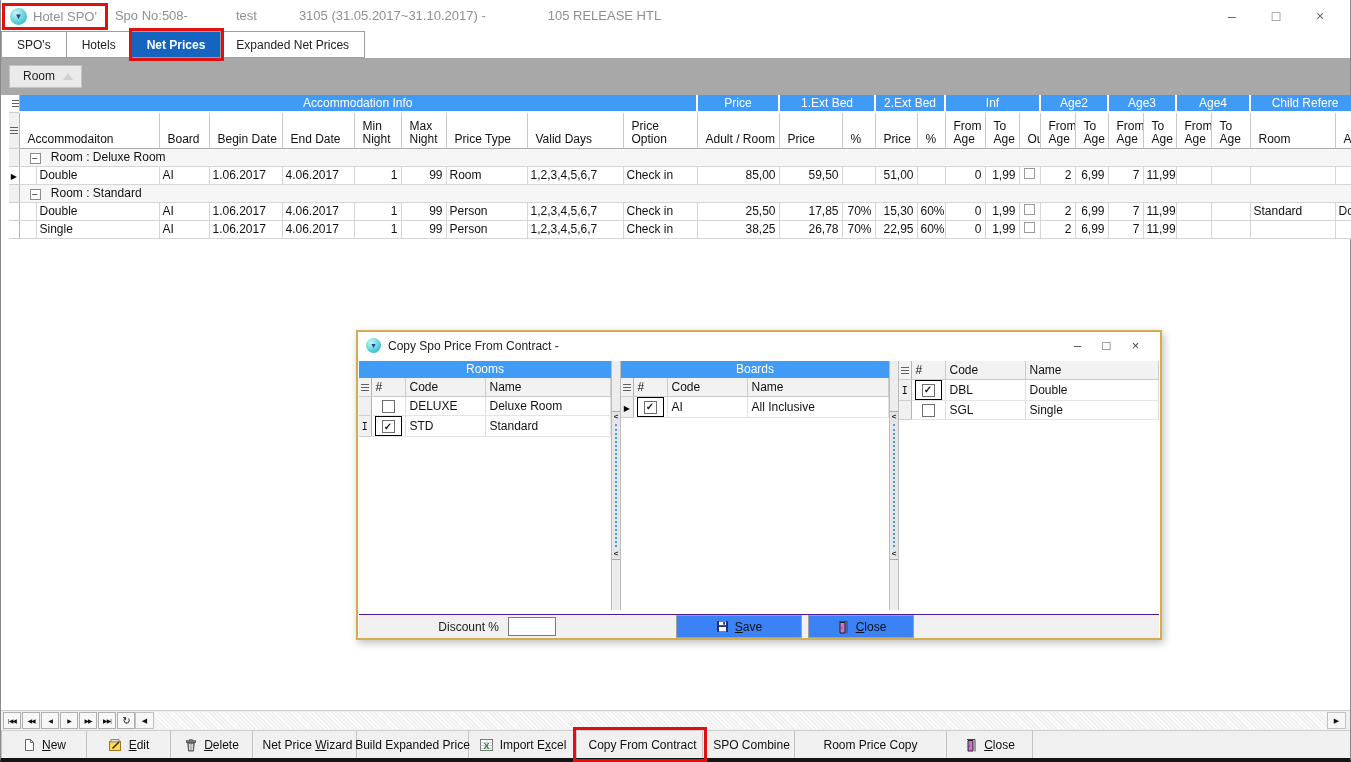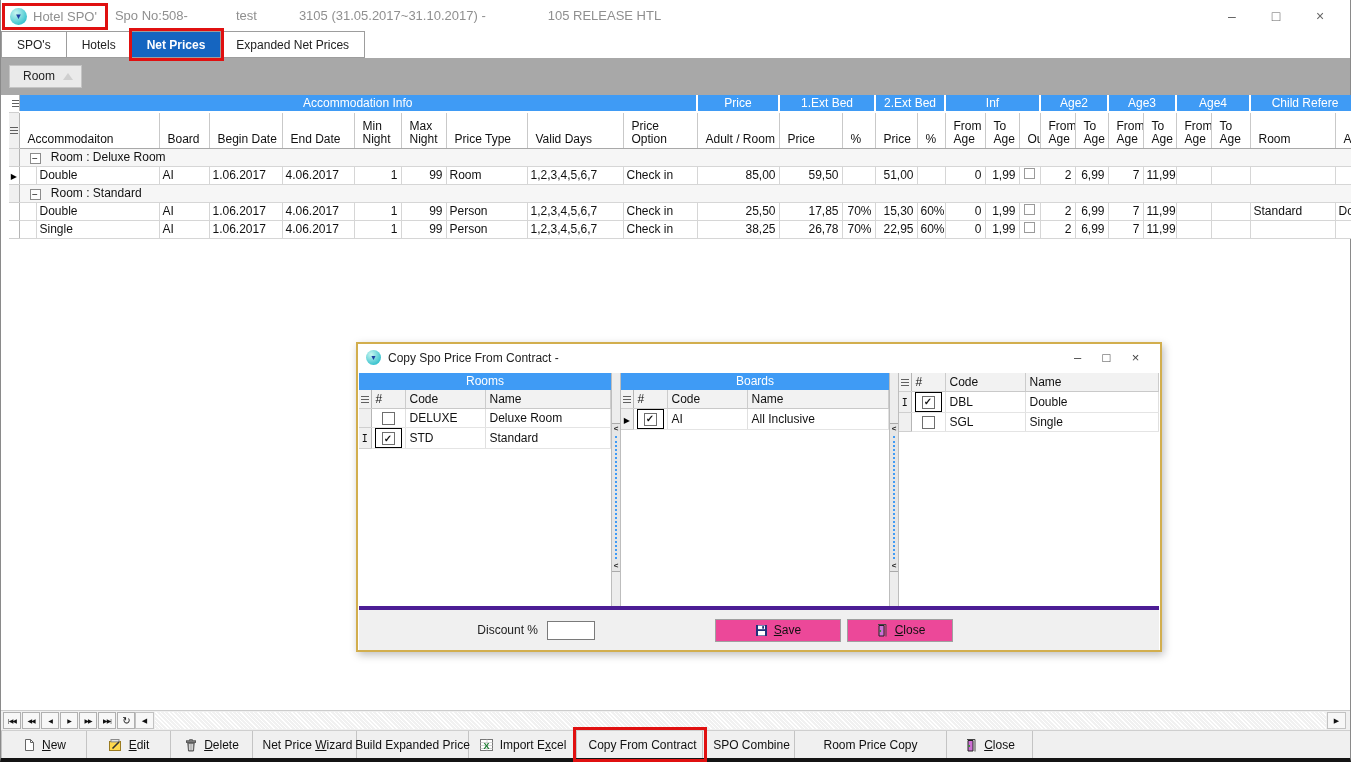--- a/index.html
+++ b/index.html
@@ -59,21 +59,21 @@
 
   
   .toolbar { position:absolute; top:730px; left:0; right:0; height:28px; background:#f0f0f0; border-top:1px solid #cfcfcf; display:flex; align-items:stretch; }
   .tbtn { display:flex; align-items:center; justify-content:center; gap:6px; font-size:12px; color:#111; border-right:1px solid #c4c4c4; padding:0 6px; }
   .tbtn:first-child { border-left:1px solid #c4c4c4; }
   .tbtn.red { outline:3px solid #e01010; outline-offset:1px; z-index:5; position:relative; }
   .ul { text-decoration:underline; }
   .lbl { white-space:nowrap; }
 
   
-  .dialog { position:absolute; left:355px; top:330px; width:806px; height:310px; background:#fff; border:2px solid #d2ae4e; box-shadow:2px 3px 8px rgba(0,0,0,.25); z-index:20;margin-top:12px; }
+  .dialog { position:absolute; left:355px; top:330px; width:806px; height:310px; background:#fff; border:2px solid #d2ae4e; box-shadow:2px 3px 8px rgba(0,0,0,.25); z-index:20; }
   .dlg-title { position:absolute; top:0; left:0; right:0; height:27px; display:flex; align-items:center; padding-left:8px; gap:7px; color:#222; font-size:12px; background:#fff; }
   .dlg-controls { position:absolute; right:10px; top:0; height:27px; display:flex; align-items:center; color:#444; }
   .dlg-cbtn { width:29px; height:27px; display:flex; align-items:center; justify-content:center; font-size:13px; }
   .dlg-body { position:absolute; top:29px; left:1px; right:1px; bottom:28px; display:flex; }
   .panel { background:#fff; display:flex; flex-direction:column; overflow:hidden; }
   .p-rooms { flex:0 0 252px; }
   .p-boards { flex:0 0 268px; }
   .p-accoms { flex:1 1 auto; }
   .panel-band { height:17px; background:#3f9bf5; color:#fff; text-align:center; line-height:17px; font-size:12px; flex:0 0 auto; }
   table.ptable { border-collapse:collapse; table-layout:fixed; width:100%; font-size:12px; }
@@ -82,24 +82,24 @@
   .ptable td.ind { width:12px; }
   .cbtd { text-align:center; vertical-align:middle; padding:0 !important; }
   .cb { display:inline-flex; width:13px; height:13px; border:1px solid #6e6e6e; background:#fff; align-items:center; justify-content:center; font-size:10px; font-weight:bold; line-height:1; vertical-align:middle; }
   .cbwrap { display:inline-block; padding:2px 6px; vertical-align:middle; }
   .cbwrap.focus { border:1px solid #000; }
   .edit-ind { font-family:"DejaVu Sans Mono", monospace; font-size:10px; }
   .split { flex:0 0 10px; background:#ededed; border-left:1px solid #bdbdbd; border-right:1px solid #bdbdbd; position:relative; }
   .split-handle { position:absolute; left:0; right:0; top:20%; bottom:20%; background:#e6e6e6; border-top:1px solid #aaa; border-bottom:1px solid #aaa; display:flex; flex-direction:column; align-items:center; }
   .split-ch { font-size:8px; font-weight:bold; color:#222; line-height:10px; flex:0 0 auto; }
   .split-dots { flex:1 1 auto; width:0; border-left:2px dotted #3f9bf5; margin:2px 0; }
-  .dlg-bottom { position:absolute; left:1px; right:1px; bottom:0; height:44px; background:#f0f0f0; border-top:4px solid #4c1d95; display:flex; align-items:center;padding-left:39px; }
+  .dlg-bottom { position:absolute; left:1px; right:1px; bottom:0; height:24px; background:#f0f0f0; border-top:1px solid #4c1d95; display:flex; align-items:center; }
   .disc-label { margin-left:42px; width:98px; text-align:right; color:#222; }
   .disc-input { margin-left:9px; width:48px; height:19px; border:1px solid #7a7a7a; background:#fff; font-family:"Liberation Sans",sans-serif; font-size:12px; padding:0 3px; }
-  .dbtn { height:23px; border:1px solid #a0a0a0; background:#ec4899; display:flex; align-items:center; justify-content:center; gap:6px; font-size:12px; color:#111; }
+  .dbtn { height:23px; border:1px solid #a0a0a0; background:#3b82f6; display:flex; align-items:center; justify-content:center; gap:6px; font-size:12px; color:#111; }
   .dbtn.save { margin-left:120px; width:126px; }
   .dbtn.close { margin-left:6px; width:106px; }
 
   svg.icn { display:block; }
 </style>
 </head>
 <body>
 
 <div class="window">
 

